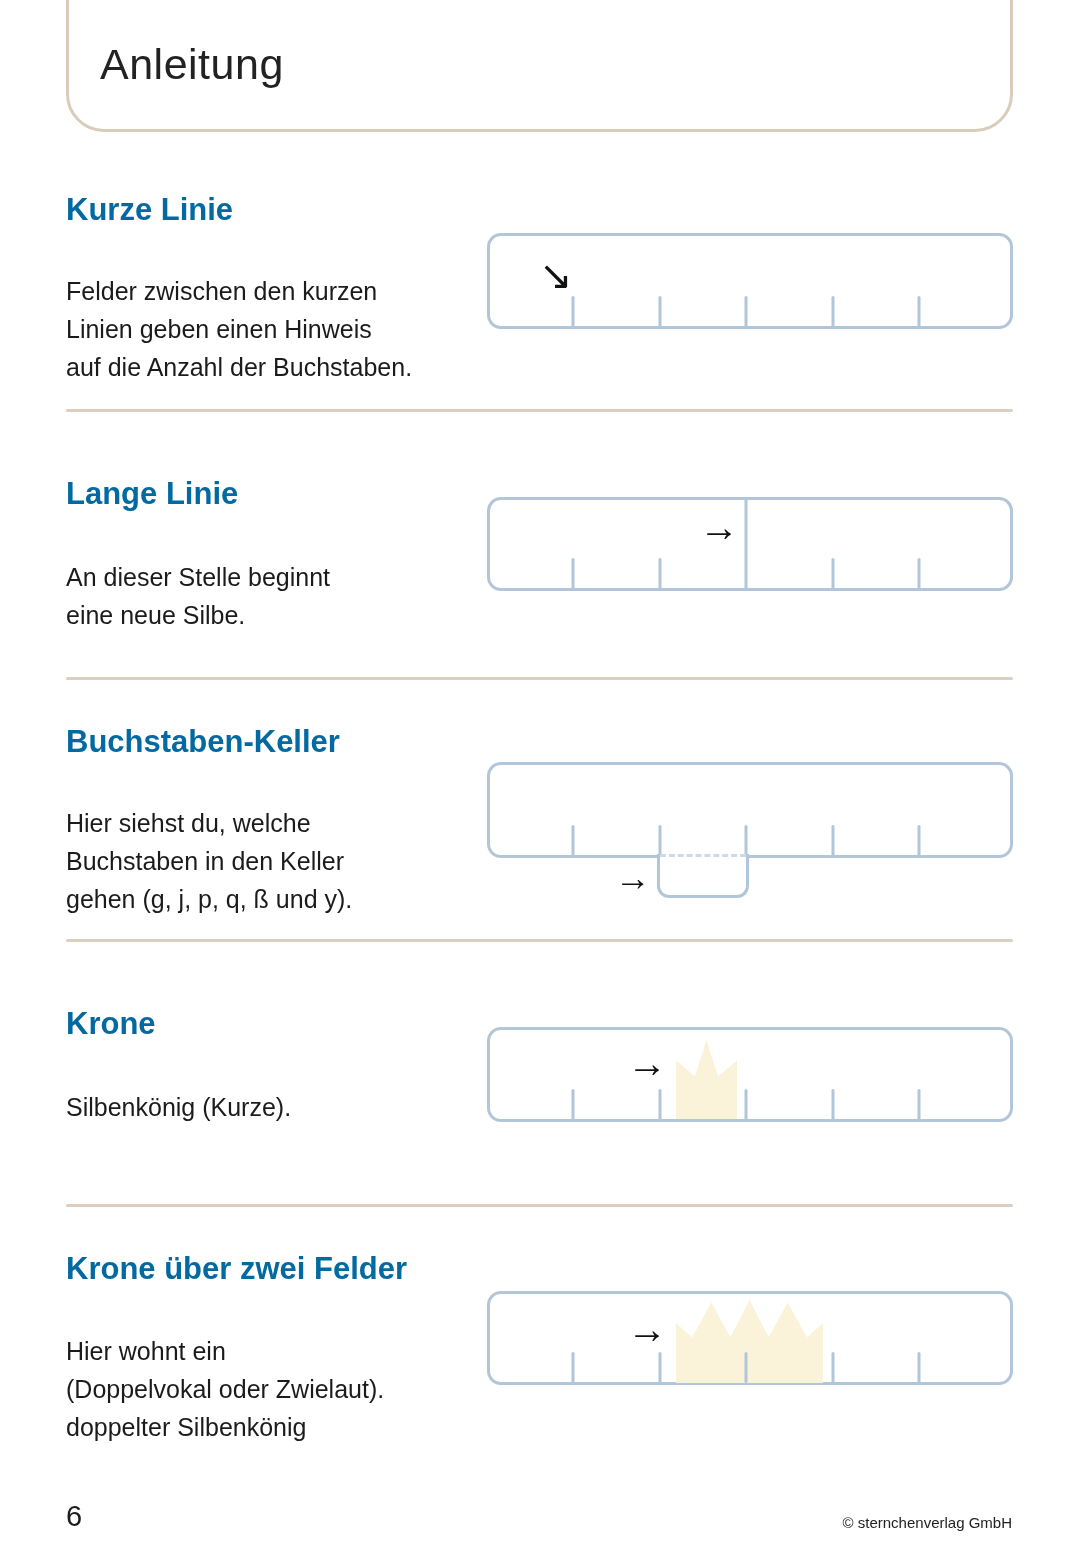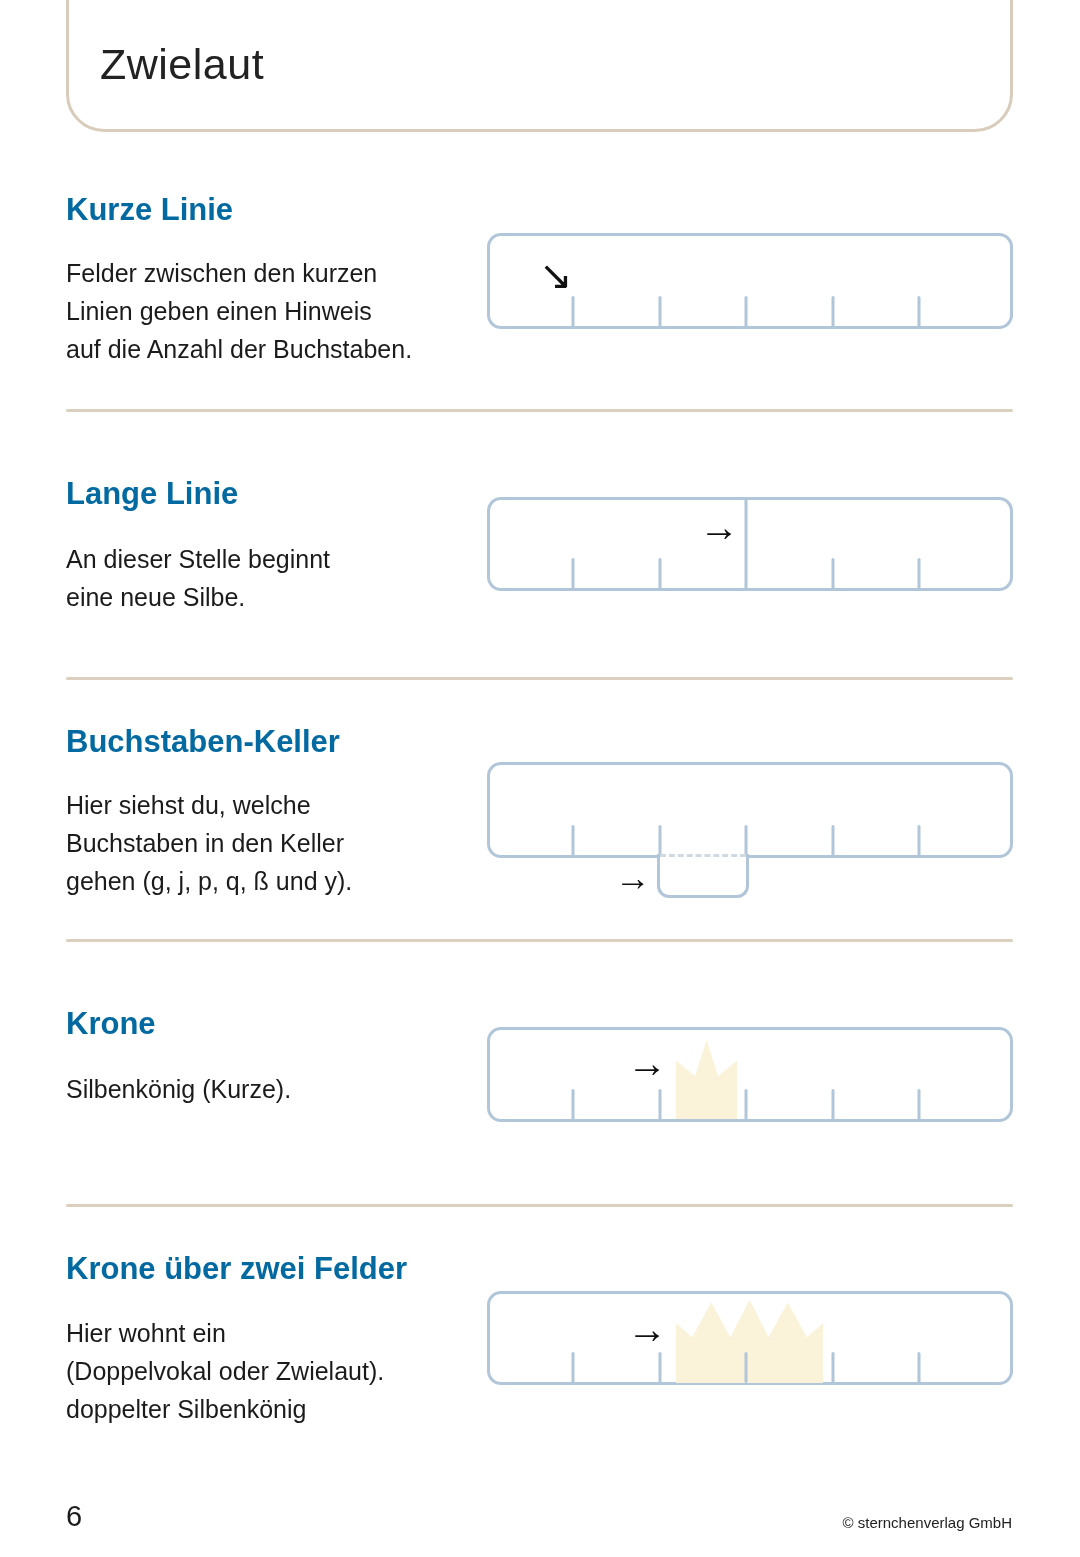--- a/index.html
+++ b/index.html
@@ -12,21 +12,21 @@
   }
   .header-box {
     position:absolute; left:66px; top:-46px; width:947px; height:178px;
     border:3px solid #d9ccba; border-radius:38px; background:#ffffff;
   }
   .page-title {
     position:absolute; left:100px; top:40px;
     font-size:43px; font-weight:400; letter-spacing:0.5px; color:#222;
   }
   .sec-h { position:absolute; left:66px; font-size:31px; font-weight:700; color:#0369a1; }
-  .sec-body { position:absolute; left:66px; font-size:25px; line-height:38px; font-weight:400; color:#1b1b1b; }
+  .sec-body { position:absolute; left:66px; font-size:25px; line-height:38px; font-weight:400; color:#1b1b1b;margin-top:18px; }
   .sep { position:absolute; left:66px; width:947px; height:3px; background:#dbcfc0; border-radius:2px; }
   .diagram { position:absolute; left:487px; width:526px; }
   .frame {
     position:absolute; left:0; top:0; width:100%; height:100%;
     border:3px solid #b2c6d9; border-radius:14px; background:#ffffff;
   }
   .tick {
     position:absolute; bottom:2px; width:3px; height:31px;
     background:#b2c6d9; transform:translateX(-50%); border-radius:2px;
   }
@@ -52,21 +52,21 @@
   .dash { position:absolute; left:173px; top:92px; width:86px; height:0; border-top:3px dashed #d0dae3; }
   .footer-num { position:absolute; left:66px; top:1500px; font-size:29px; color:#1b1b1b; }
   .copyright { position:absolute; right:68px; top:1514px; font-size:15px; color:#222; }
 </style>
 </head>
 <body>
 
 <div class="page">
 
   <div class="header-box"></div>
-  <h1 class="page-title">Zwielaut</h1>
+  <h1 class="page-title">Anleitung</h1>
 
   <h2 class="sec-h" style="top:192px">Kurze Linie</h2>
   <div class="sec-body" style="top:254px">
     <div>Felder zwischen den kurzen</div>
     <div>Linien geben einen Hinweis</div>
     <div>auf die Anzahl der Buchstaben.</div>
   </div>
   <div class="diagram" style="top:233px;height:96px">
     <div class="frame"></div>
     <span class="tick" style="left:16.4%"></span>

